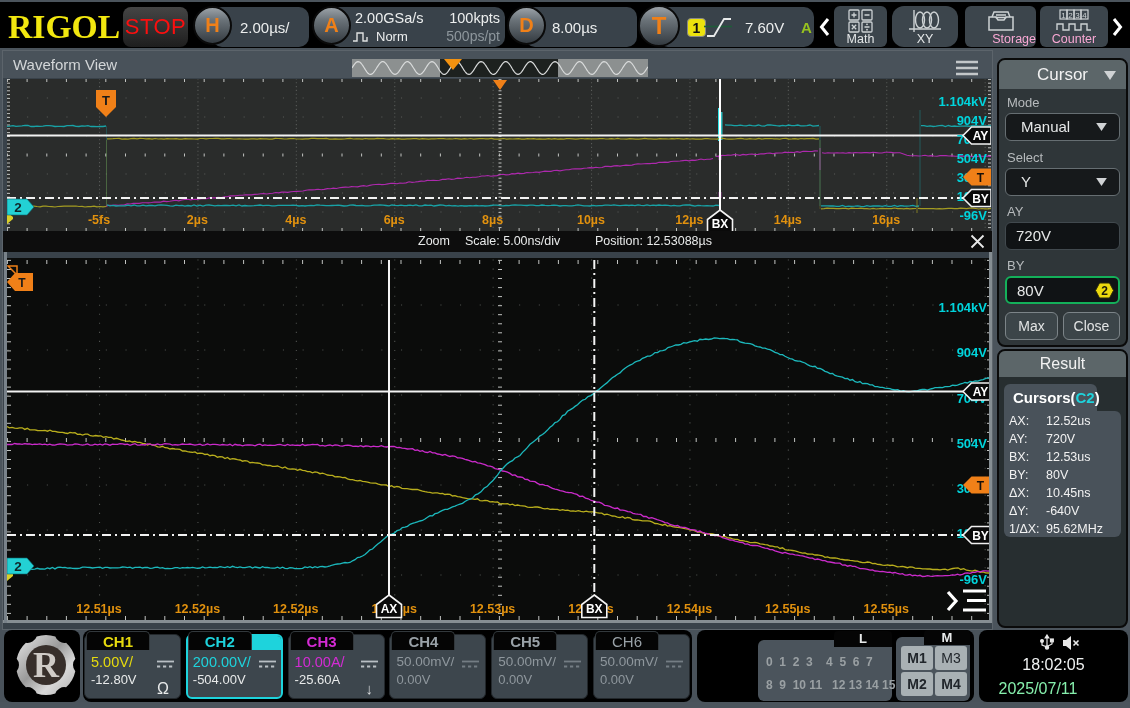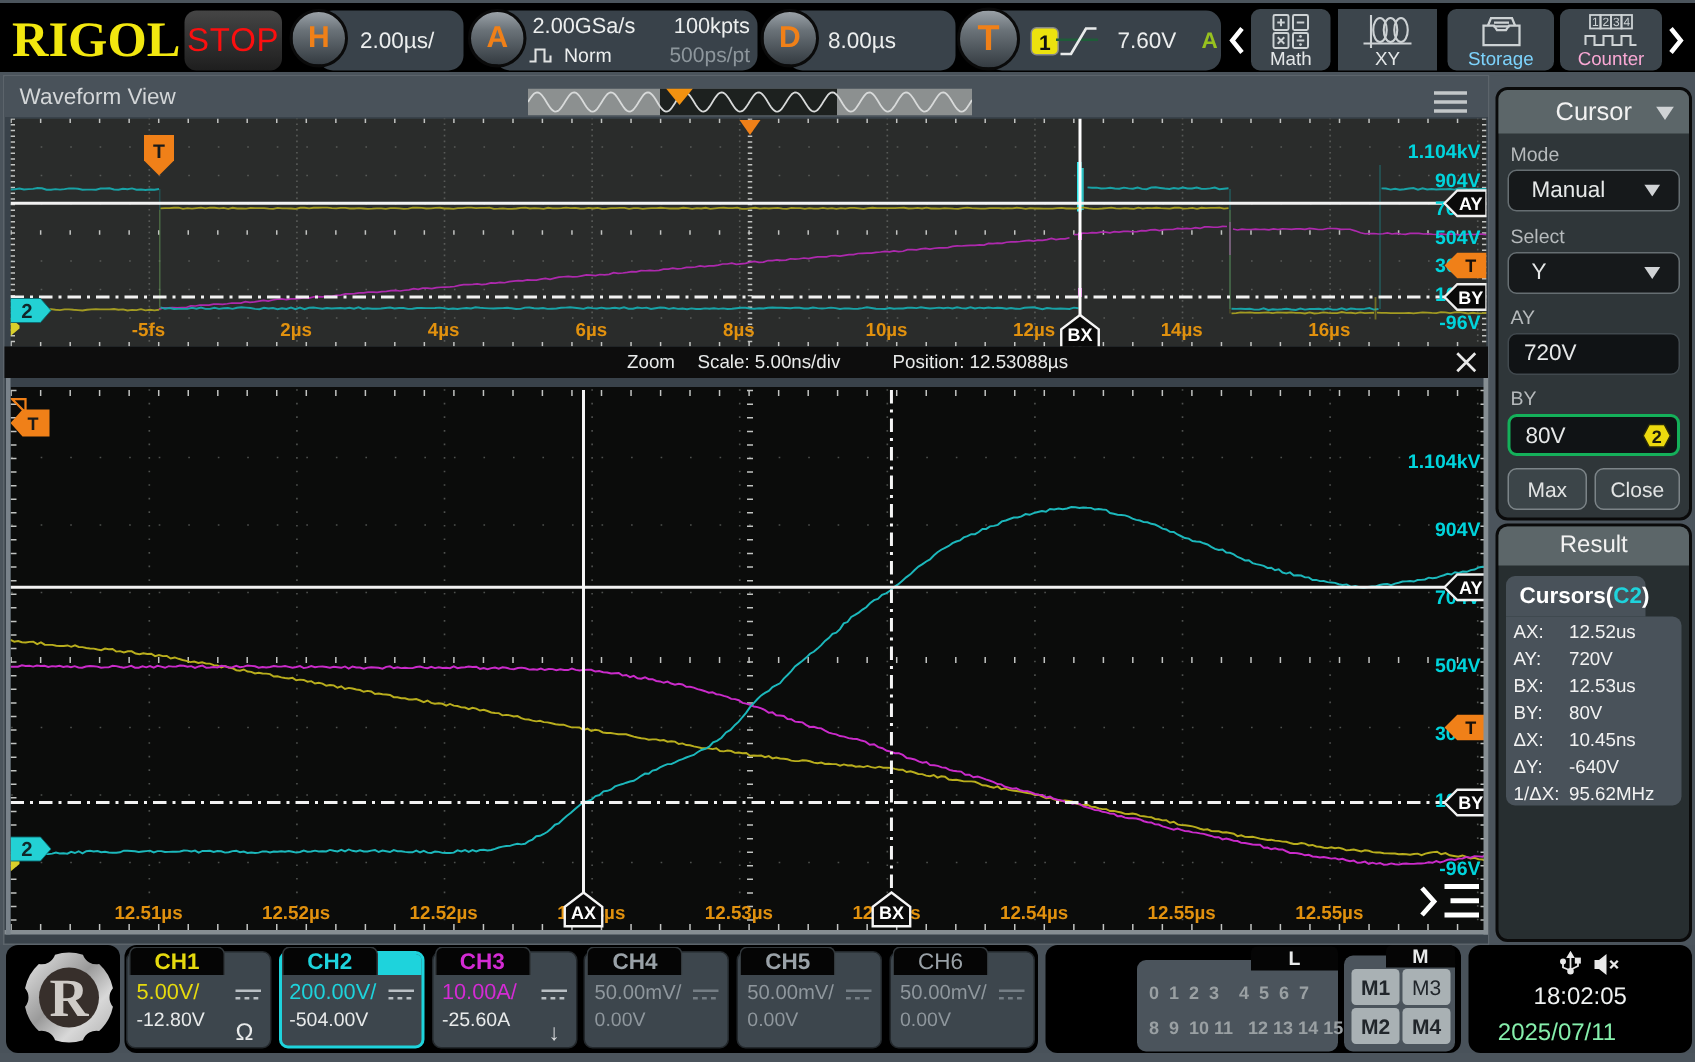--- a/index.html
+++ b/index.html
@@ -40,40 +40,40 @@
           <rect x="14" y="1" width="10" height="10" rx="1"></rect>
           <rect x="1" y="13" width="10" height="10" rx="1"></rect>
           <rect x="14" y="13" width="10" height="10" rx="1"></rect>
           <path d="M6 3.5v5M3.5 6h5 M16.5 6h5 M3.8 15.8l4.4 4.4M3.8 20.2l4.4-4.4 M16.5 18h5"></path>
           <circle cx="19" cy="15.3" r="0.9" fill="#cdd2d4" stroke="none"></circle>
           <circle cx="19" cy="20.7" r="0.9" fill="#cdd2d4" stroke="none"></circle>
         </g>
       </svg></div>
     <div style="position:absolute;left:0;right:0;bottom:1px;text-align:center;color:#e4e7e8;font-size:12.5px">Math</div>
   </div>
-<div class="abs" style="left:892px;top:6px;width:66px;height:41px;background:#3c454c;border-radius:0;z-index:2">
+<div class="abs" style="left:892px;top:6px;width:66px;height:41px;background:#3c454c;border-radius:12px;z-index:2">
     <div style="position:absolute;left:50%;top:3px;transform:translateX(-50%)"><svg width="34" height="26" viewBox="0 0 34 26">
         <g fill="none" stroke="#cdd2d4" stroke-width="1.4">
           <path d="M6 1v22M1 20h32"></path>
           <ellipse cx="12" cy="11" rx="4.5" ry="8"></ellipse>
           <ellipse cx="19" cy="11" rx="4.5" ry="8"></ellipse>
           <ellipse cx="26" cy="11" rx="4.5" ry="8"></ellipse>
         </g>
       </svg></div>
     <div style="position:absolute;left:0;right:0;bottom:1px;text-align:center;color:#e4e7e8;font-size:12.5px">XY</div>
   </div>
 <div class="abs" style="left:965px;top:6px;width:71px;height:41px;background:#3c454c;border-radius:6px;z-index:2">
     <div style="position:absolute;left:50%;top:3px;transform:translateX(-50%)"><svg width="28" height="24" viewBox="0 0 28 24">
         <g fill="none" stroke="#cdd2d4" stroke-width="1.5">
           <path d="M5 8l2-5h14l2 5"></path>
           <path d="M9 6h10M8.5 8.5h11"></path>
           <path d="M2 8h7l2 3h6l2-3h7v13H2z"></path>
         </g>
       </svg></div>
-    <div style="position:absolute;left:0;right:0;bottom:1px;text-align:center;color:#7dd3fc;font-size:12.5px">Storage</div>
+    <div style="position:absolute;left:0;right:0;bottom:1px;text-align:right;color:#f9a8d4;font-size:12.5px">Storage</div>
   </div>
 <div class="abs" style="left:1040px;top:6px;width:68px;height:41px;background:#3c454c;border-radius:6px;z-index:2">
     <div style="position:absolute;left:50%;top:3px;transform:translateX(-50%)"><svg width="36" height="24" viewBox="0 0 36 24">
         <g fill="none" stroke="#cdd2d4" stroke-width="1.2">
           <rect x="4" y="1" width="7" height="9"></rect>
           <rect x="11" y="1" width="7" height="9"></rect>
           <rect x="18" y="1" width="7" height="9"></rect>
           <rect x="25" y="1" width="7" height="9"></rect>
         </g>
         <g font-family="Liberation Sans" font-size="8" fill="#cdd2d4" text-anchor="middle">

